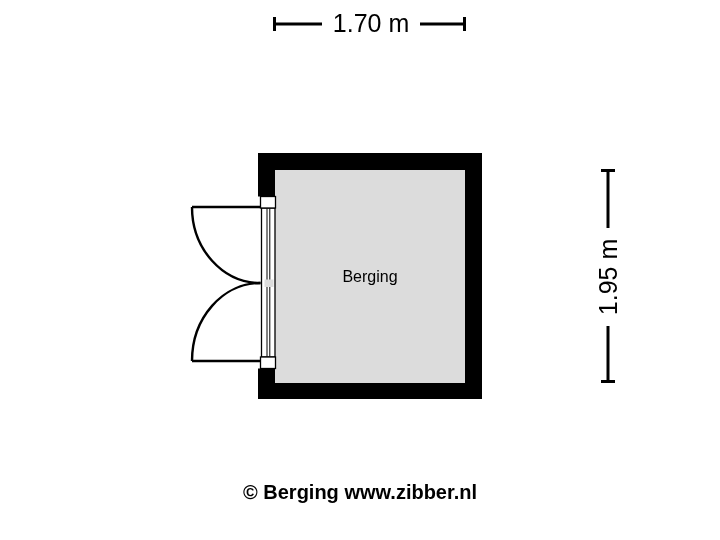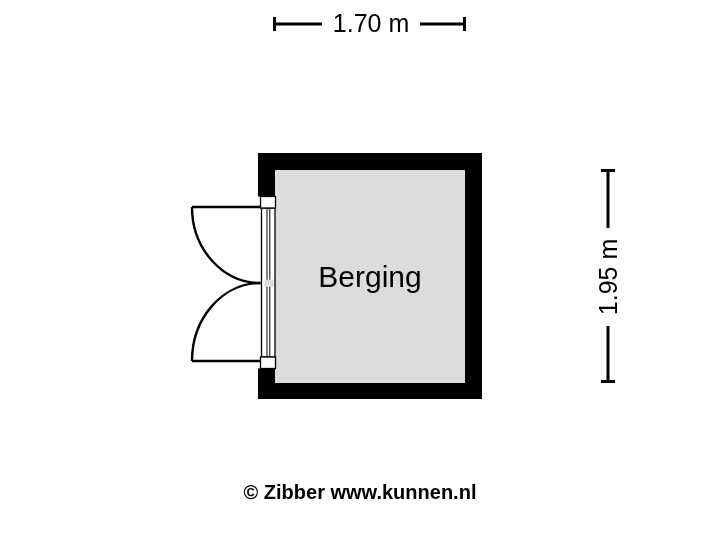--- a/index.html
+++ b/index.html
@@ -34,21 +34,21 @@
   .dim-label.horizontal{left:322px;top:8px;width:98px;height:30px;}
   .dim-label.vertical{
     left:559px;top:262px;width:98px;height:30px;
     transform:rotate(-90deg);
     transform-origin:center center;
   }
   .room-label{
     position:absolute;
     left:275px;top:170px;width:190px;height:213px;
     display:flex;align-items:center;justify-content:center;
-    font-size:30px;
+    font-size:16px;
     color:var(--text);
   }
   .footer{
     position:absolute;
     left:0;right:0;top:479px;
     text-align:center;
     font-weight:bold;
     font-size:20px;
     line-height:26px;
     color:var(--text);
@@ -103,16 +103,16 @@
     </g>
   </svg>
 
   <div class="dim-label horizontal">1.70 m</div>
 
   <div class="dim-label vertical">1.95 m</div>
 
   <div class="room-label">Berging</div>
 
   <div class="footer">
-    <div>© Zibber www.kunnen.nl</div>
+    <div>© Berging www.zibber.nl</div>
   </div>
 
 </div>
 
 </body></html>

